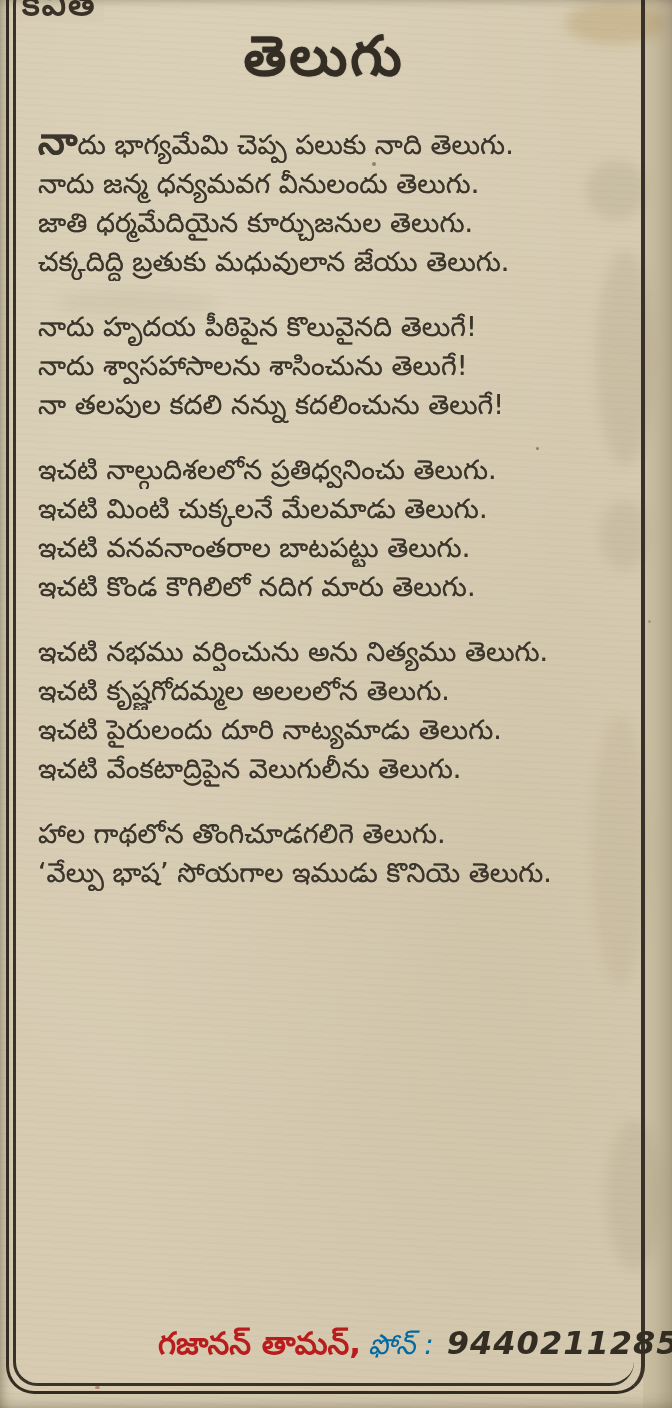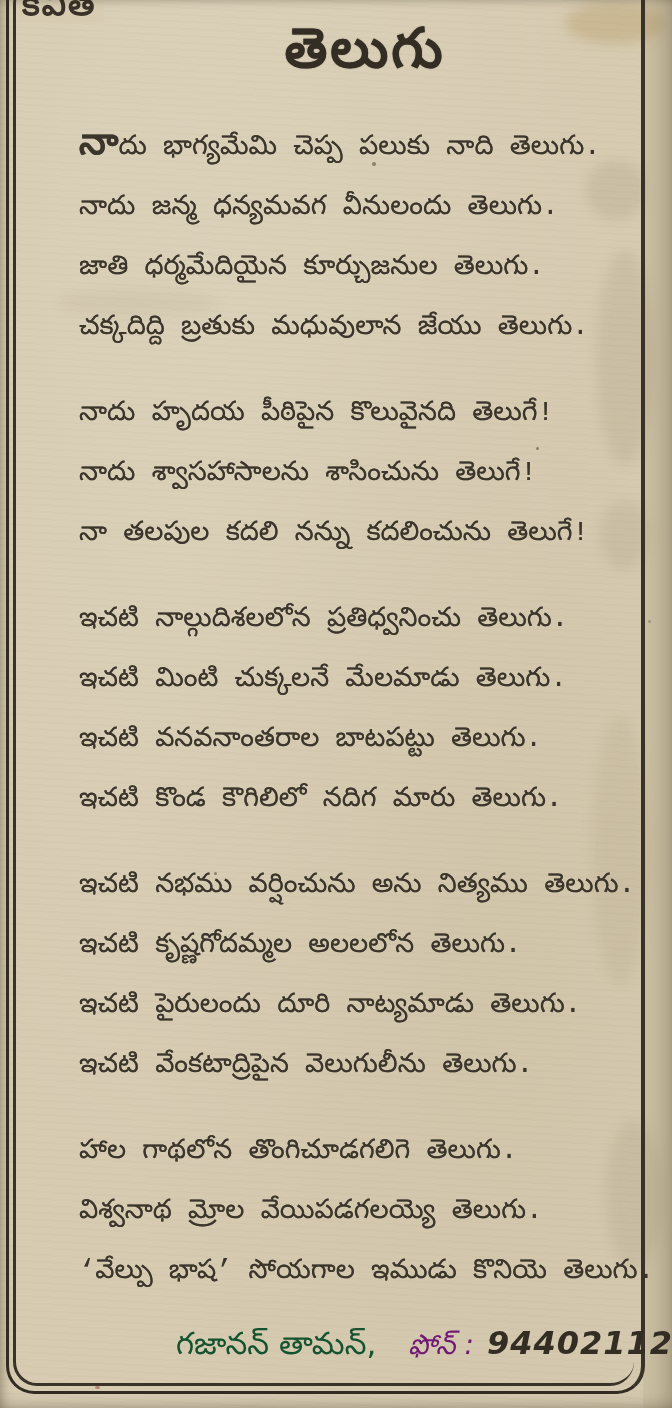--- a/index.html
+++ b/index.html
@@ -39,44 +39,43 @@
     border-top:none; border-right:none;
     border-radius:24px; z-index:1;
   }
   .kavita-fragment{
     position:absolute; top:-14px; left:18px; z-index:3;
     font-size:34px; font-weight:bold; color:#3a3128;
     background:#d7ccb2; padding:0 8px 2px 4px; line-height:1;
     letter-spacing:2px;
   }
   .content{
-    position:absolute; left:38px; top:0; width:572px; z-index:2;margin-left:41px;
+    position:absolute; left:38px; top:8px; width:572px; z-index:2;
   }
   .title{
     margin-top:16px; text-align:center;
     font-size:55px; font-weight:800; color:#332d24;
     letter-spacing:3px;
     text-shadow:0 0 1px rgba(51,45,36,.85);
   }
   .poem{ margin-top:20px; }
   .stanza{ margin:0 0 26px 0; }
   .stanza p{
-    margin:0; font-size:27px; line-height:60px;
+    margin:0; font-size:27px; line-height:39px;
     color:#3b352b; white-space:nowrap; overflow:hidden;
     text-shadow:0 0 .6px rgba(59,53,43,.65);
-    font-family:Liberation Mono, monospace;
   }
   .initial{ font-size:38px; font-weight:bold; }
   .footer{
     position:absolute; left:38px; top:1324px; width:572px;
     padding-left:120px; box-sizing:border-box;
     text-align:center; white-space:nowrap; z-index:2;
   }
-  .footer .author{ font-size:31px; font-weight:normal; color:#14532d;margin-left:18px; }
-  .footer .phone-label{ font-size:28px; font-style:italic; color:#701a75; margin-left:27px;}
+  .footer .author{ font-size:31px; font-weight:bold; color:#b91c1c; }
+  .footer .phone-label{ font-size:28px; font-style:italic; color:#0369a1; margin-left:2px;}
   .footer .phone-number{ font-size:32px; font-style:italic; font-weight:600; color:#332d24; margin-left:8px; letter-spacing:1px;}
   
   .smudge{ position:absolute; border-radius:50%; filter:blur(6px); pointer-events:none; z-index:0;}
   .sm1{ left:565px; top:2px;    width:100px; height:42px;  background:rgba(172,140,78,.30); }
   .sm2{ left:596px; top:250px;  width:58px;  height:215px; background:rgba(110,95,65,.11); }
   .sm3{ left:600px; top:500px;  width:48px;  height:70px;  background:rgba(110,95,65,.10); }
   .sm4{ left:592px; top:715px;  width:56px;  height:270px; background:rgba(110,95,65,.08); }
   .sm5{ left:58px;  top:290px;  width:160px; height:26px;  background:rgba(110,95,65,.07); }
   .sm6{ left:606px; top:1120px; width:56px;  height:150px; background:rgba(110,95,65,.10); }
   .sm7{ left:586px; top:160px;  width:60px;  height:60px;  background:rgba(110,95,65,.12); }
@@ -132,21 +131,20 @@
       <p>ఇచటి కొండ కౌగిలిలో నదిగ మారు తెలుగు.</p>
     </div>
     <div class="stanza">
       <p>ఇచటి నభము వర్షించును అను నిత్యము తెలుగు.</p>
       <p>ఇచటి కృష్ణగోదమ్మల అలలలోన తెలుగు.</p>
       <p>ఇచటి పైరులందు దూరి నాట్యమాడు తెలుగు.</p>
       <p>ఇచటి వేంకటాద్రిపైన వెలుగులీను తెలుగు.</p>
     </div>
     <div class="stanza">
       <p>హాల గాథలోన తొంగిచూడగలిగె తెలుగు.</p>
-      <p>విశ్వనాథ మ్రోల వేయిపడగలయ్యె తెలుగు.</p>
       <p>‘వేల్పు భాష’ సోయగాల ఇముడు కొనియె తెలుగు.</p>
     </div>
   </div>
 </div>
 
 <div class="footer">
   <span class="author">గజానన్ తామన్,</span>
   <span class="phone-label">ఫోన్ :</span>
   <span class="phone-number">9440211285</span>
 </div>

